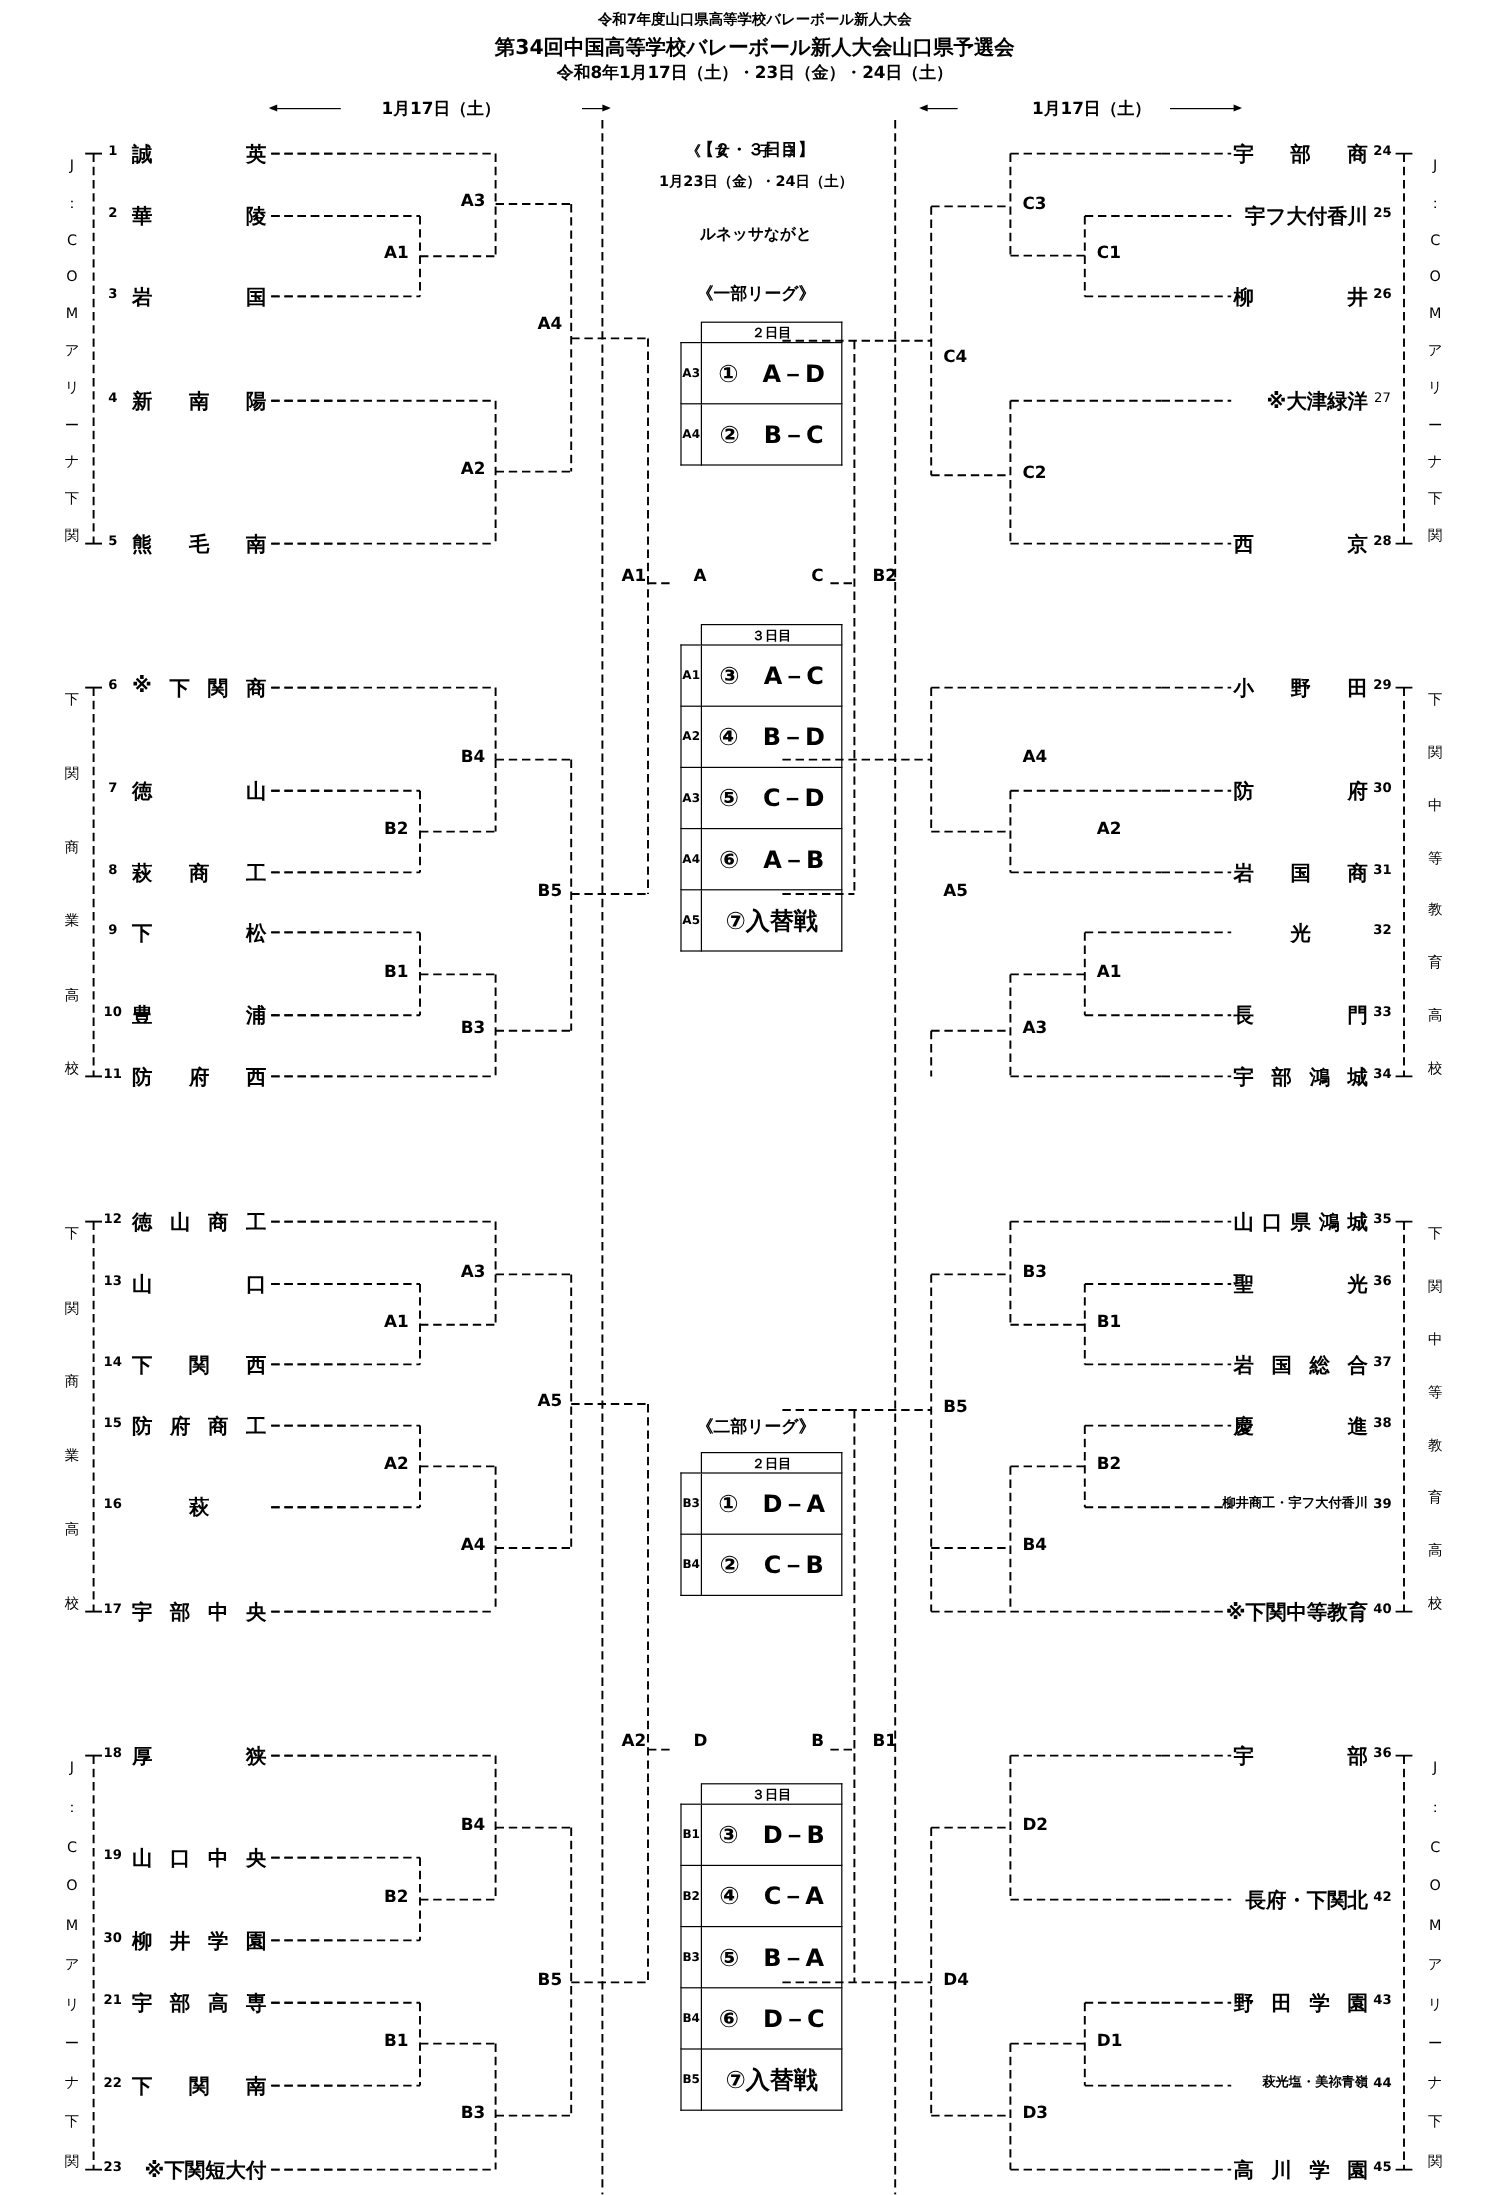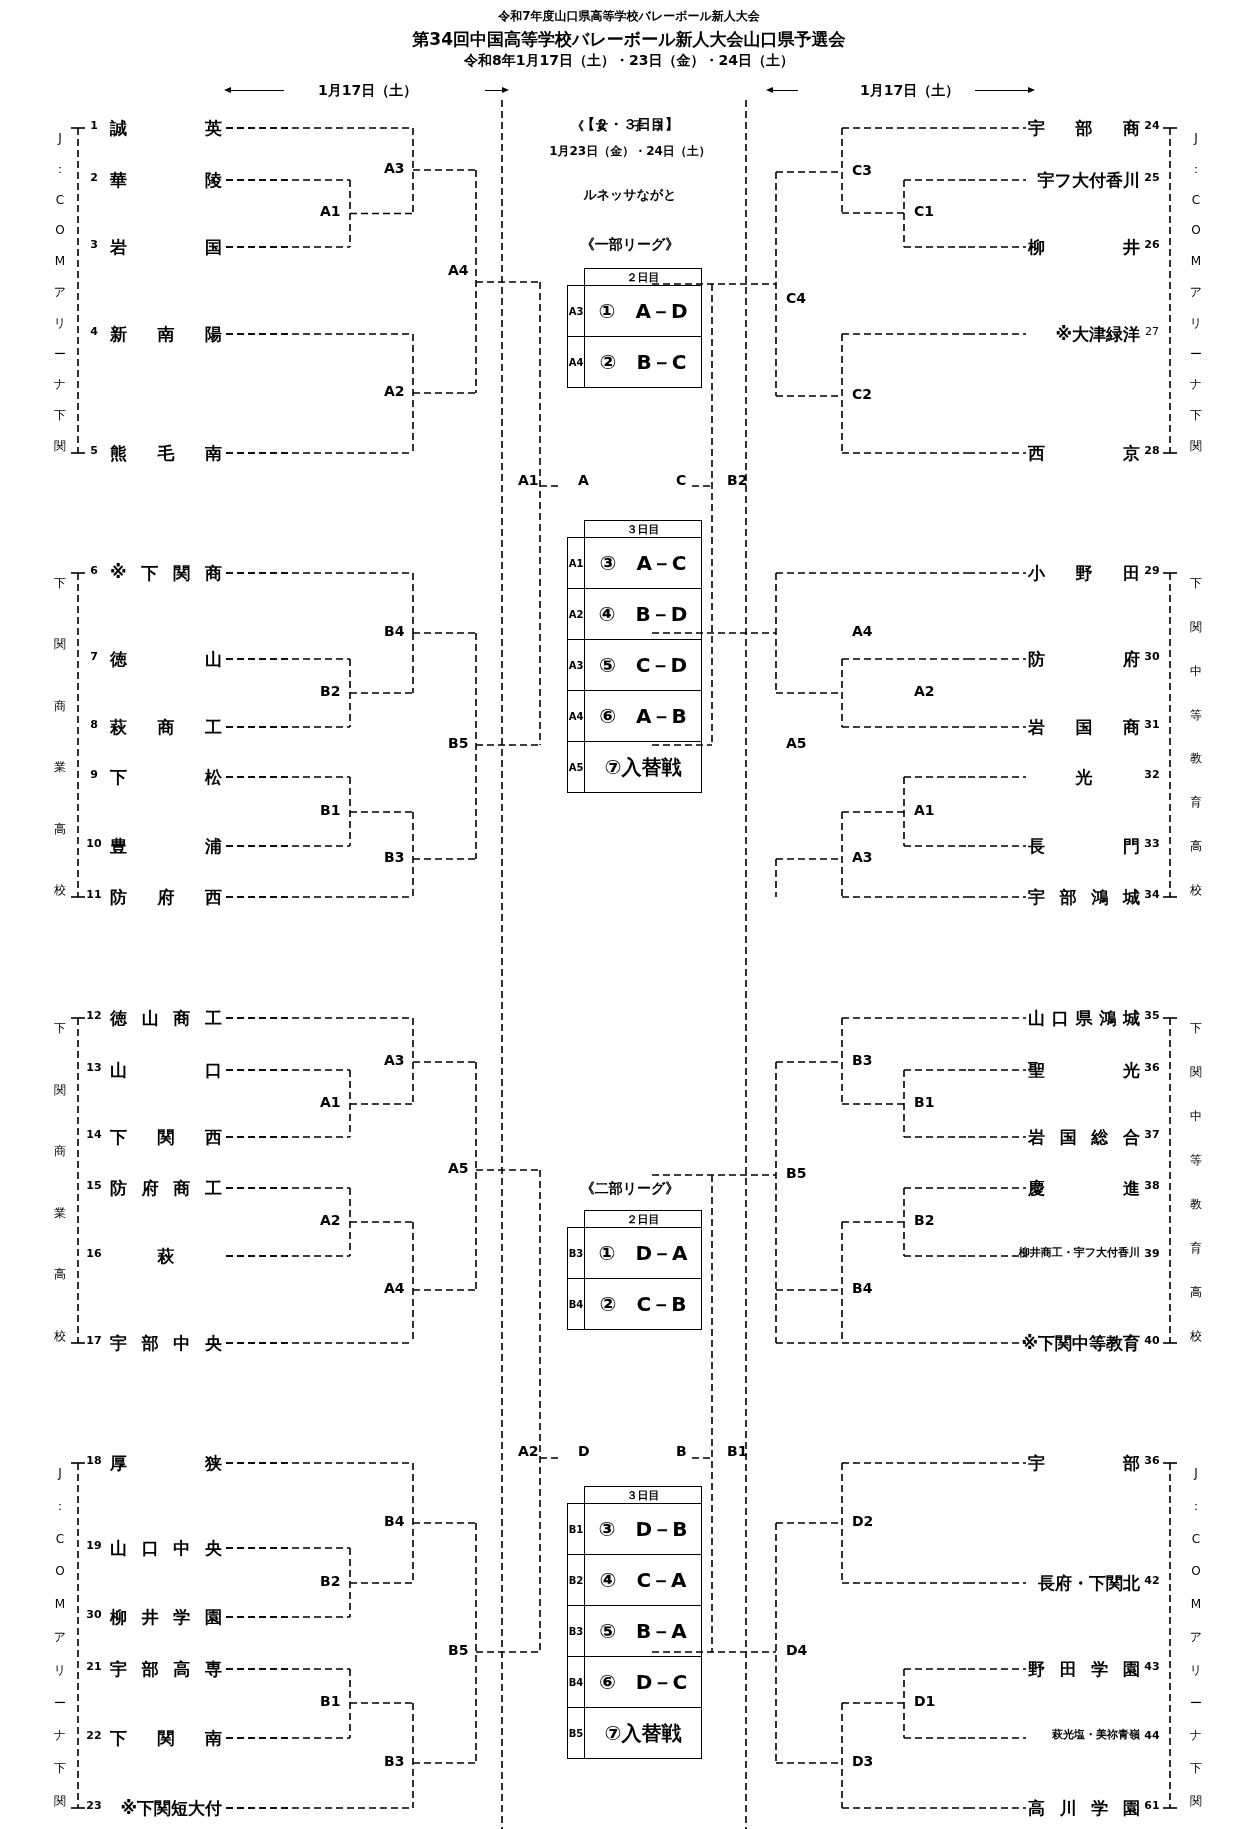--- a/index.html
+++ b/index.html
@@ -465,21 +465,21 @@
         <span>田</span>
         <span>学</span>
         <span>園</span>
       </div>
     </div>
     <div>
       <div class="abs seed" style="left: 1142px; top: 1729px;">44</div>
       <div class="abs team small" style="left: 1028px; top: 1727px; text-align: center;">萩光塩・美祢青嶺</div>
     </div>
     <div>
-      <div class="abs seed" style="left: 1142px; top: 1799px;">61</div>
+      <div class="abs seed" style="left: 1142px; top: 1799px;">45</div>
       <div class="abs team" style="left: 1028px; top: 1797px;">
         <span>高</span>
         <span>川</span>
         <span>学</span>
         <span>園</span>
       </div>
     </div>
   </div>
 <div id="round-labels">
     <div class="abs rlabel" style="left: 384px; top: 160px;">A3</div>

